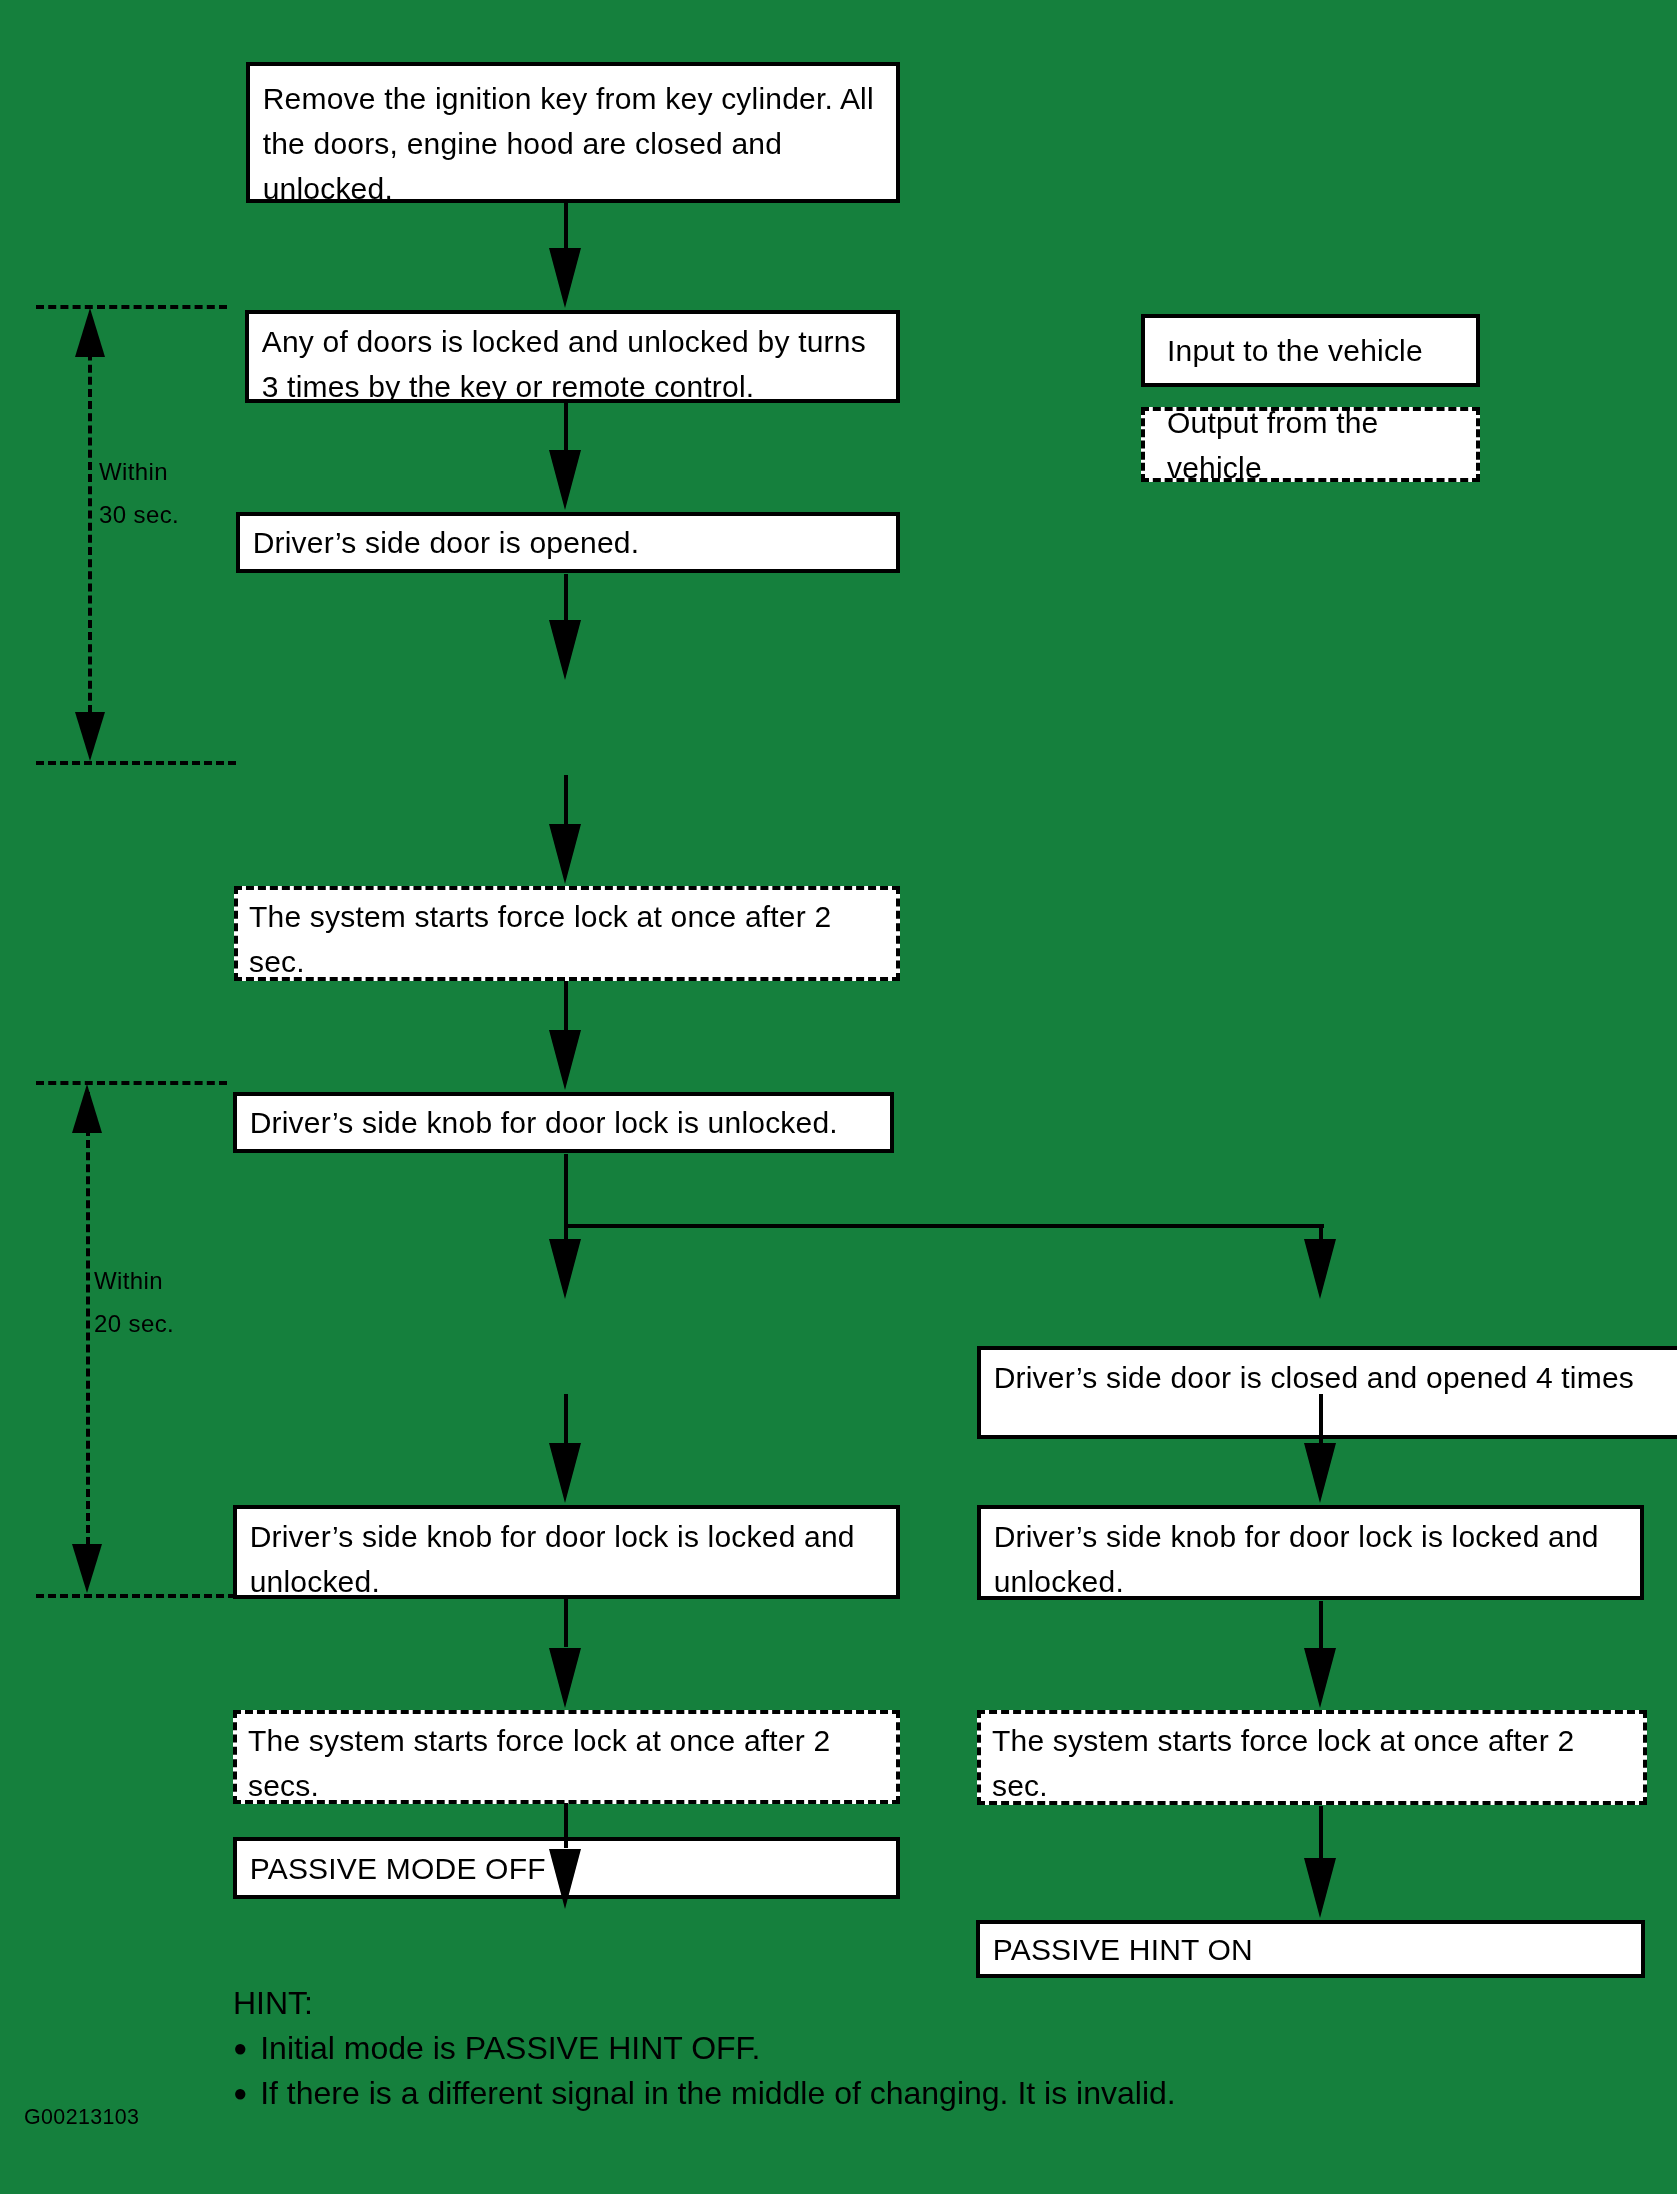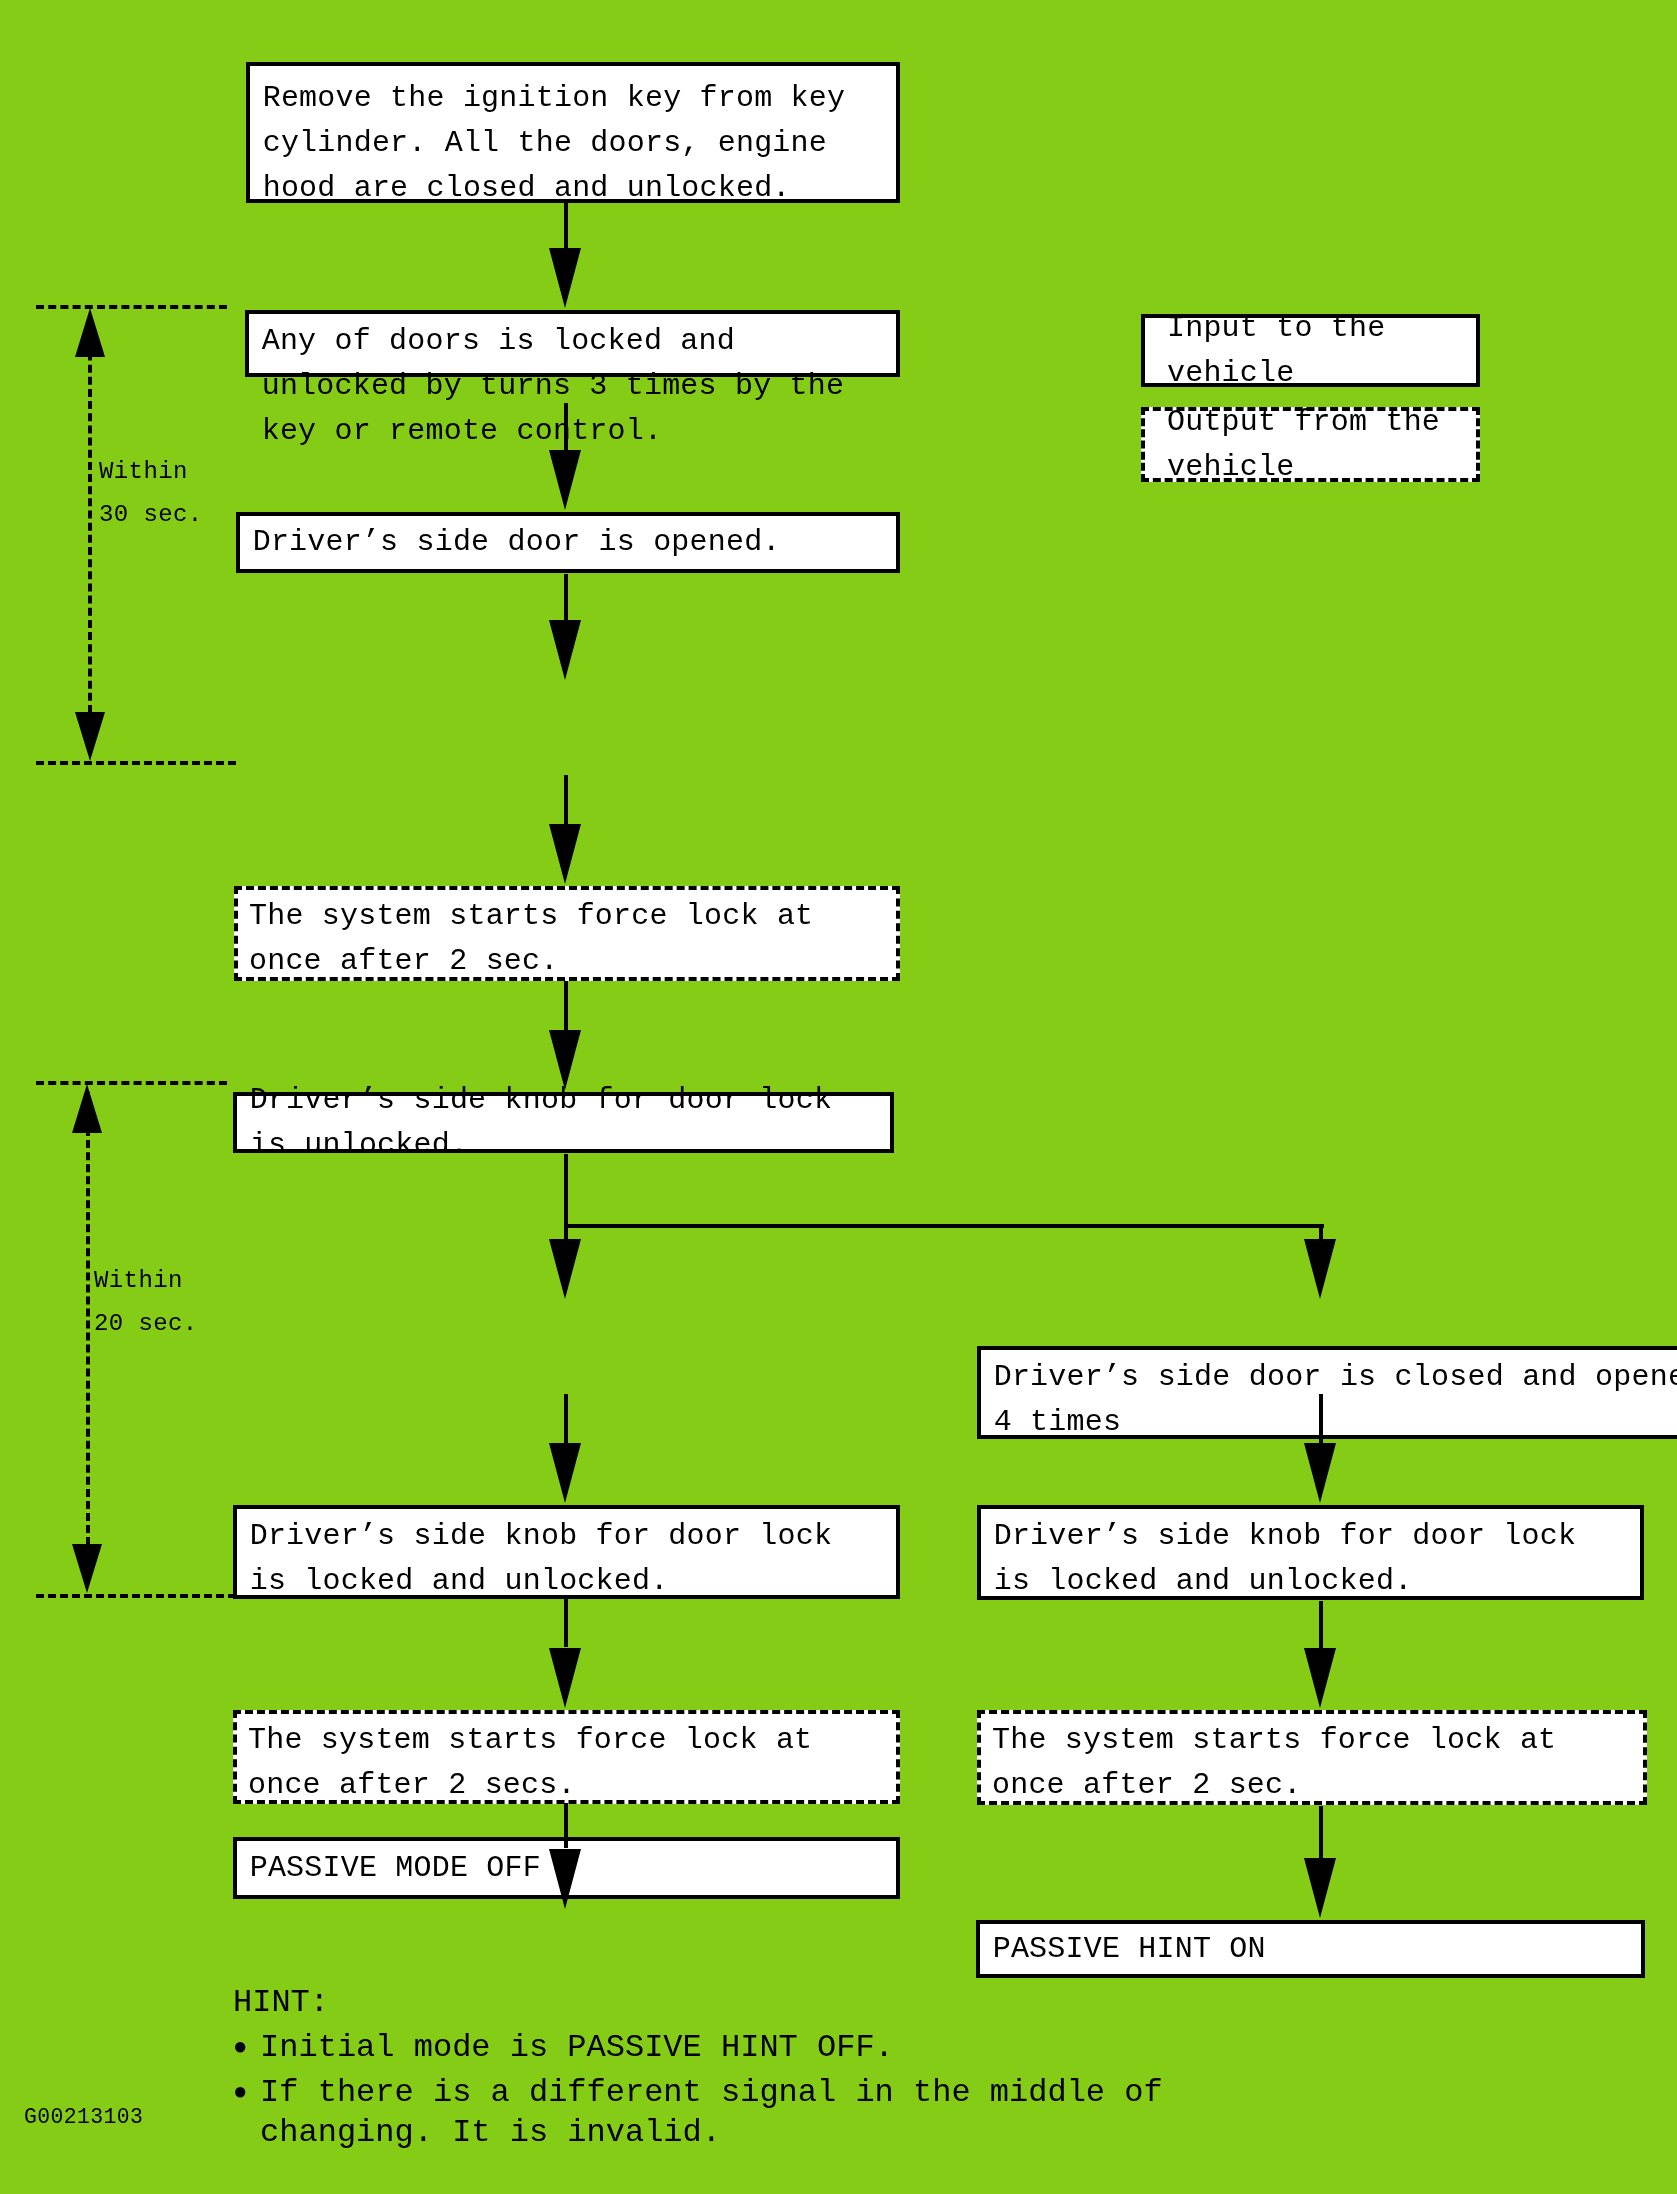--- a/index.html
+++ b/index.html
@@ -1,18 +1,18 @@
 <!DOCTYPE html>
 <html style="font-size:12.7px"><head>
 <meta charset="utf-8">
 <style>
   html,body { margin:0; padding:0; background:#ffffff; }
   .page {
-    position:relative; width:1677px; height:2194px; background:#84cc16;
-    font-family:Liberation Mono, monospace; color:#000;
+    position:relative; width:1677px; height:2194px; background:#15803d;
+    font-family:Liberation Sans, sans-serif; color:#000;
   }
   .box {
     position:absolute; box-sizing:border-box; background:#fff;
     border:4px solid #000; font-size:30px; line-height:45px;
     padding:4.8px 12.7px; letter-spacing:0.2px;
   }
   .box.dashed { border:4.8px dashed #000; }
   .box.vcenter { display:flex; align-items:center; }
   .box.justify { text-align:justify; }
   .vline { position:absolute; width:4px; background:#000; }
@@ -34,21 +34,21 @@
   .bullet { font-size:24px; line-height:40px; margin-right:12.7px; }
   .figid { position:absolute; left:24px; top:2105px; font-size:21.4px; letter-spacing:0.4px; }
 </style>
 </head>
 <body>
 
 <div class="page">
 
   <div class="box" style="left:246px; top:62px; width:654px; height:141px; padding-top:9.5px;">Remove the ignition key from key cylinder. All the doors, engine hood are closed and unlocked.</div>
 
-  <div class="box" style="left:245px; top:310px; width:655px; height:67px;">Any of doors is locked and unlocked by turns 3 times by the key or remote control.</div>
+  <div class="box" style="left:245px; top:310px; width:655px; height:93px;">Any of doors is locked and unlocked by turns 3 times by the key or remote control.</div>
 
   <div class="box vcenter" style="left:236px; top:512px; width:664px; height:61px;">Driver’s side door is opened.</div>
 
 
   <div class="box dashed" style="left:234px; top:886px; width:666px; height:95px; padding:4px 11px;">The system starts force lock at once after 2 sec.</div>
 
   <div class="box vcenter" style="left:233px; top:1092px; width:661px; height:61px;">Driver’s side knob for door lock is unlocked.</div>
 
 
   <div class="box" style="left:233px; top:1505px; width:667px; height:94px;">Driver’s side knob for door lock is locked and unlocked.</div>

